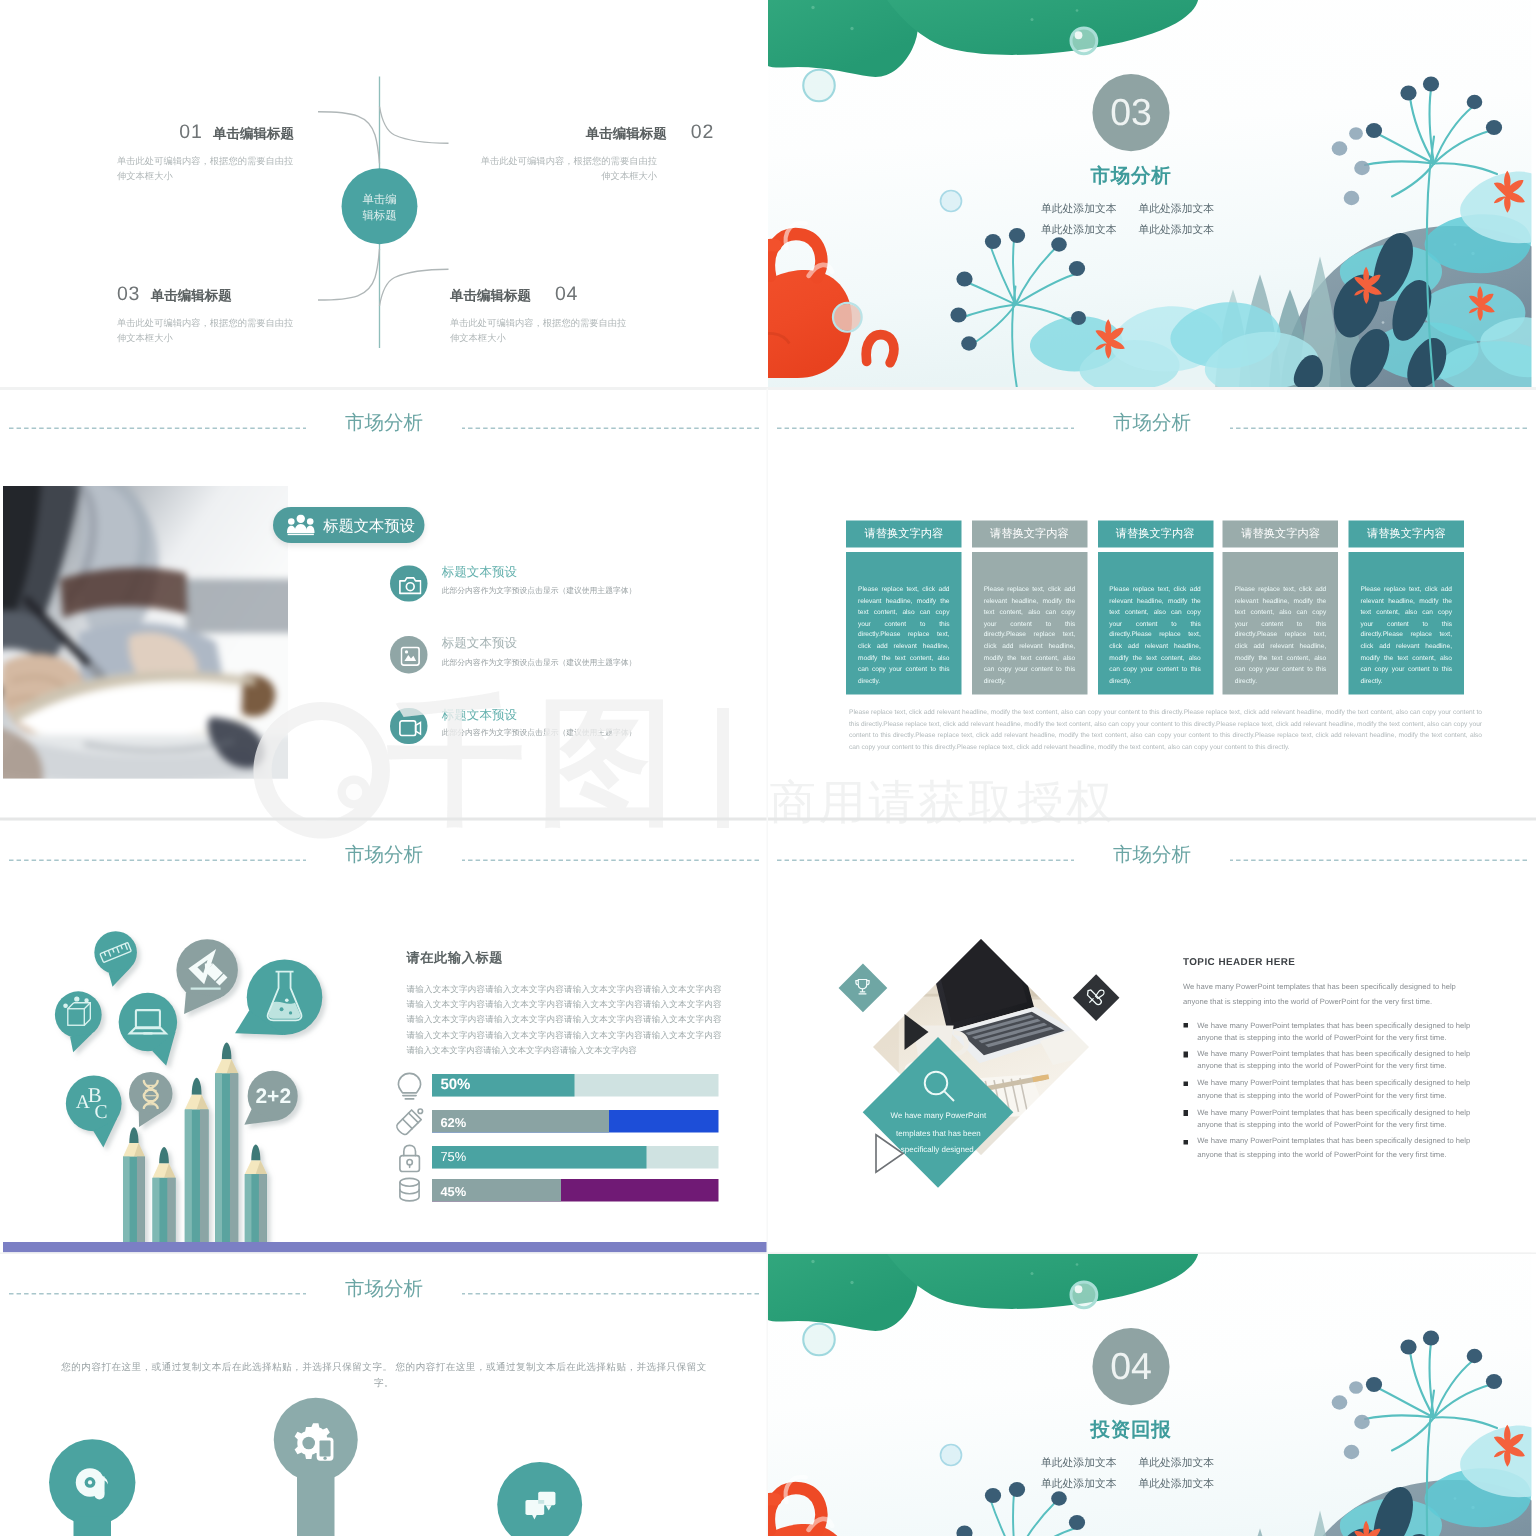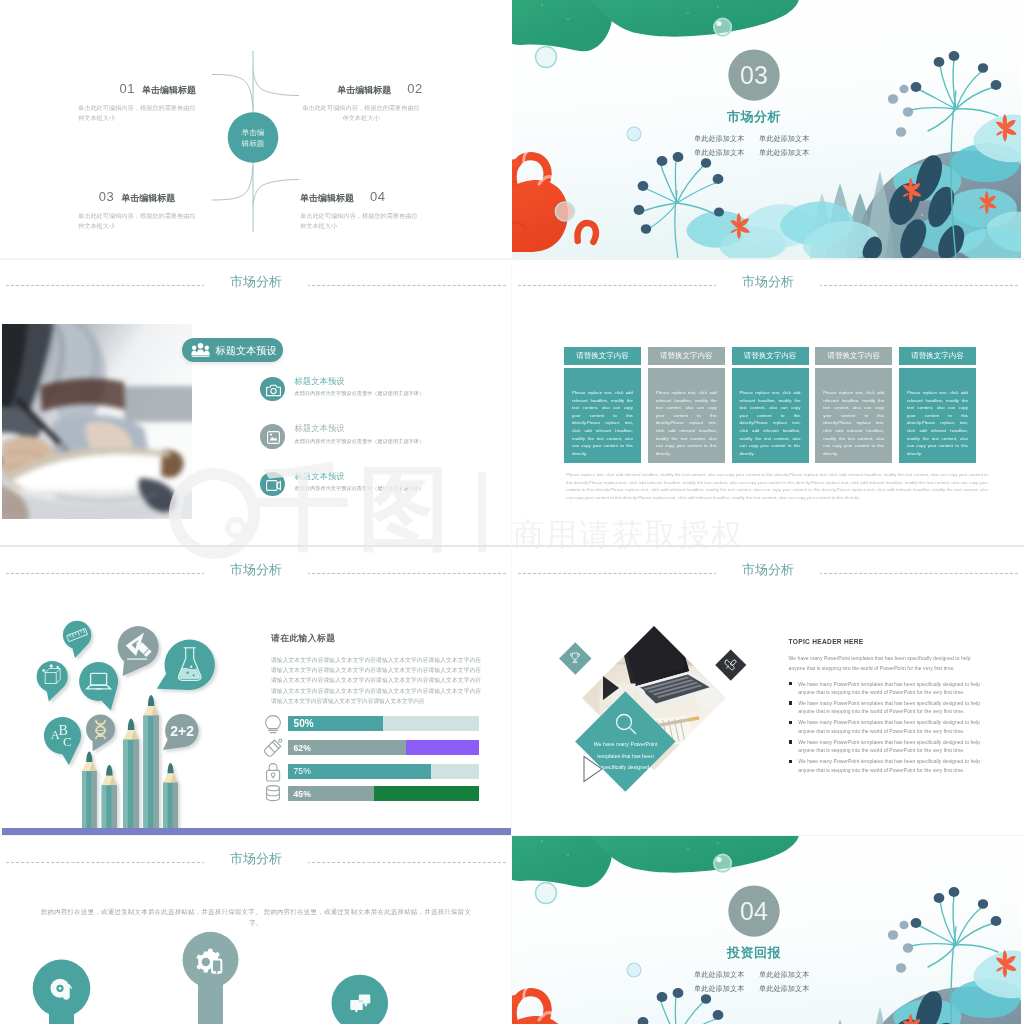--- a/index.html
+++ b/index.html
@@ -41,27 +41,27 @@
     <div class="abs" style="left:225.5px;top:126.5px;width:55px;text-align:center;color:#e0efee;font-size:7.6px;line-height:11px">
       <div>单击编</div>
         <div>辑标题</div>
     </div>
 
     <div class="abs" style="left:78px;top:79px;width:120px;text-align:left">
       <div style="white-space:nowrap;text-align:right;padding-right:2px"><span style="font-size:13px;color:#6f7476;letter-spacing:.5px">01</span><span style="font-size:9px;color:#5a6061;font-weight:bold;margin-left:7px">单击编辑标题</span></div>
       <div style="margin-top:6px;font-size:6.2px;line-height:9.5px;color:#b0b7b8;width:122px">单击此处可编辑内容，根据您的需要自由拉伸文本框大小</div>
     </div>
 
-    <div class="abs" style="left:300px;top:79px;width:160px;text-align:center">
+    <div class="abs" style="left:316px;top:79px;width:160px;text-align:right">
       <div style="white-space:nowrap"><span style="font-size:9px;color:#5a6061;font-weight:bold">单击编辑标题</span><span style="font-size:13px;color:#6f7476;letter-spacing:.5px;margin-left:16px">02</span></div>
       <div style="margin-top:6px;font-size:6.2px;line-height:9.5px;color:#b0b7b8;width:122px">单击此处可编辑内容，根据您的需要自由拉伸文本框大小</div>
     </div>
 
     <div class="abs" style="left:78px;top:187px;width:120px;text-align:left">
-      <div style="white-space:nowrap;text-align:center;padding-right:2px"><span style="font-size:13px;color:#6f7476;letter-spacing:.5px">03</span><span style="font-size:9px;color:#5a6061;font-weight:bold;margin-left:7px">单击编辑标题</span></div>
+      <div style="white-space:nowrap;text-align:left;padding-right:2px"><span style="font-size:13px;color:#6f7476;letter-spacing:.5px">03</span><span style="font-size:9px;color:#5a6061;font-weight:bold;margin-left:7px">单击编辑标题</span></div>
       <div style="margin-top:6px;font-size:6.2px;line-height:9.5px;color:#b0b7b8;width:122px">单击此处可编辑内容，根据您的需要自由拉伸文本框大小</div>
     </div>
 
     <div class="abs" style="left:300px;top:187px;width:160px;text-align:left">
       <div style="white-space:nowrap"><span style="font-size:9px;color:#5a6061;font-weight:bold">单击编辑标题</span><span style="font-size:13px;color:#6f7476;letter-spacing:.5px;margin-left:16px">04</span></div>
       <div style="margin-top:6px;font-size:6.2px;line-height:9.5px;color:#b0b7b8;width:122px">单击此处可编辑内容，根据您的需要自由拉伸文本框大小</div>
     </div>
   </div>
   <div class="slide s2" style="background:#fbfdfd">
     <svg class="abs" style="left:0;top:0" width="512" height="288" viewBox="0 0 512 288">
@@ -566,29 +566,29 @@
             <ellipse cx="7" cy="3.2" rx="6.4" ry="2.6"></ellipse>
             <path d="M0.6 3.2 V 8.2 C 0.6 9.6 3.5 10.8 7 10.8 C 10.5 10.8 13.4 9.6 13.4 8.2 V 3.2"></path>
             <path d="M0.6 8 V 13 C 0.6 14.4 3.5 15.6 7 15.6 C 10.5 15.6 13.4 14.4 13.4 13 V 8"></path>
           </g>
         </g>
       </svg>
       <div class="abs" style="left:32.6px;top:10.8px;width:191.2px;height:15px;background:#cfe2e1">
         <div class="abs" style="left:0;top:0;height:15px;width:50%;background:#4aa3a2"></div>
         <div class="abs" style="left:6px;top:2.6px;font-size:10px;font-weight:bold;color:#fff">50%</div>
       </div>
-      <div class="abs" style="left:32.6px;top:35.1px;width:191.2px;height:15px;background:#8b5cf6">
+      <div class="abs" style="left:32.6px;top:35.1px;width:191.2px;height:15px;background:#1d4ed8">
         <div class="abs" style="left:0;top:0;height:15px;width:62%;background:#8aa3a3"></div>
         <div class="abs" style="left:6px;top:2.6px;font-size:8.6px;font-weight:bold;color:#fff">62%</div>
       </div>
       <div class="abs" style="left:32.6px;top:58.5px;width:191.2px;height:15px;background:#cfe2e1">
         <div class="abs" style="left:0;top:0;height:15px;width:75%;background:#4aa3a2"></div>
         <div class="abs" style="left:6px;top:2.6px;font-size:8.6px;font-weight:normal;color:#fff">75%</div>
       </div>
-      <div class="abs" style="left:32.6px;top:81.4px;width:191.2px;height:15px;background:#15803d">
+      <div class="abs" style="left:32.6px;top:81.4px;width:191.2px;height:15px;background:#701a75">
         <div class="abs" style="left:0;top:0;height:15px;width:45%;background:#8aa3a3"></div>
         <div class="abs" style="left:6px;top:2.6px;font-size:8.6px;font-weight:bold;color:#fff">45%</div>
       </div>
     </div>
     <div class="abs" style="left:0;top:281px;width:512px;height:7px;background:#7b7fc4"></div>
   </div>
   <div class="slide s6">
     <div class="hdr">
       <div class="dashL" style="left:6px;width:199px"></div>
       <div class="dashR" style="right:6px;width:199px"></div>

